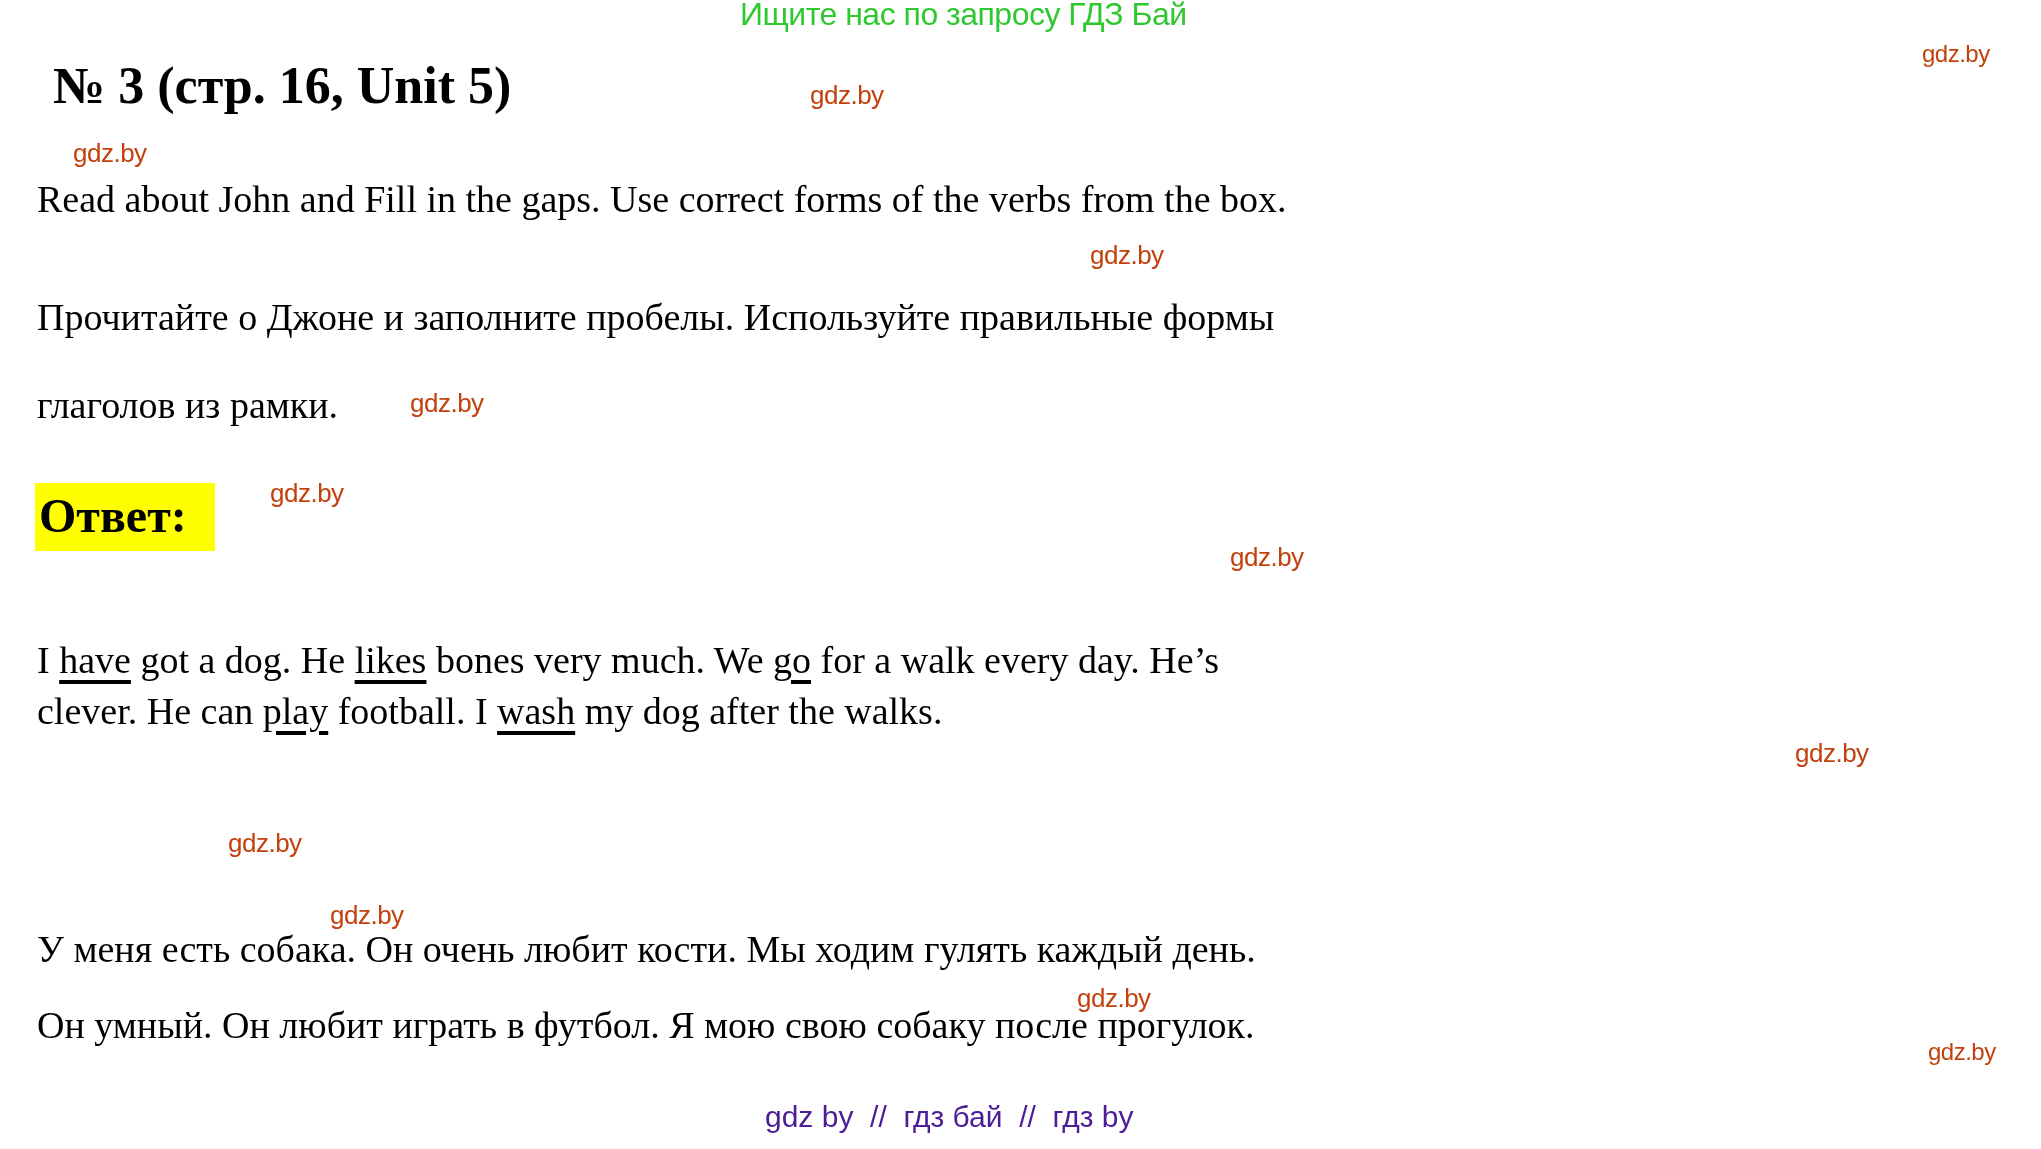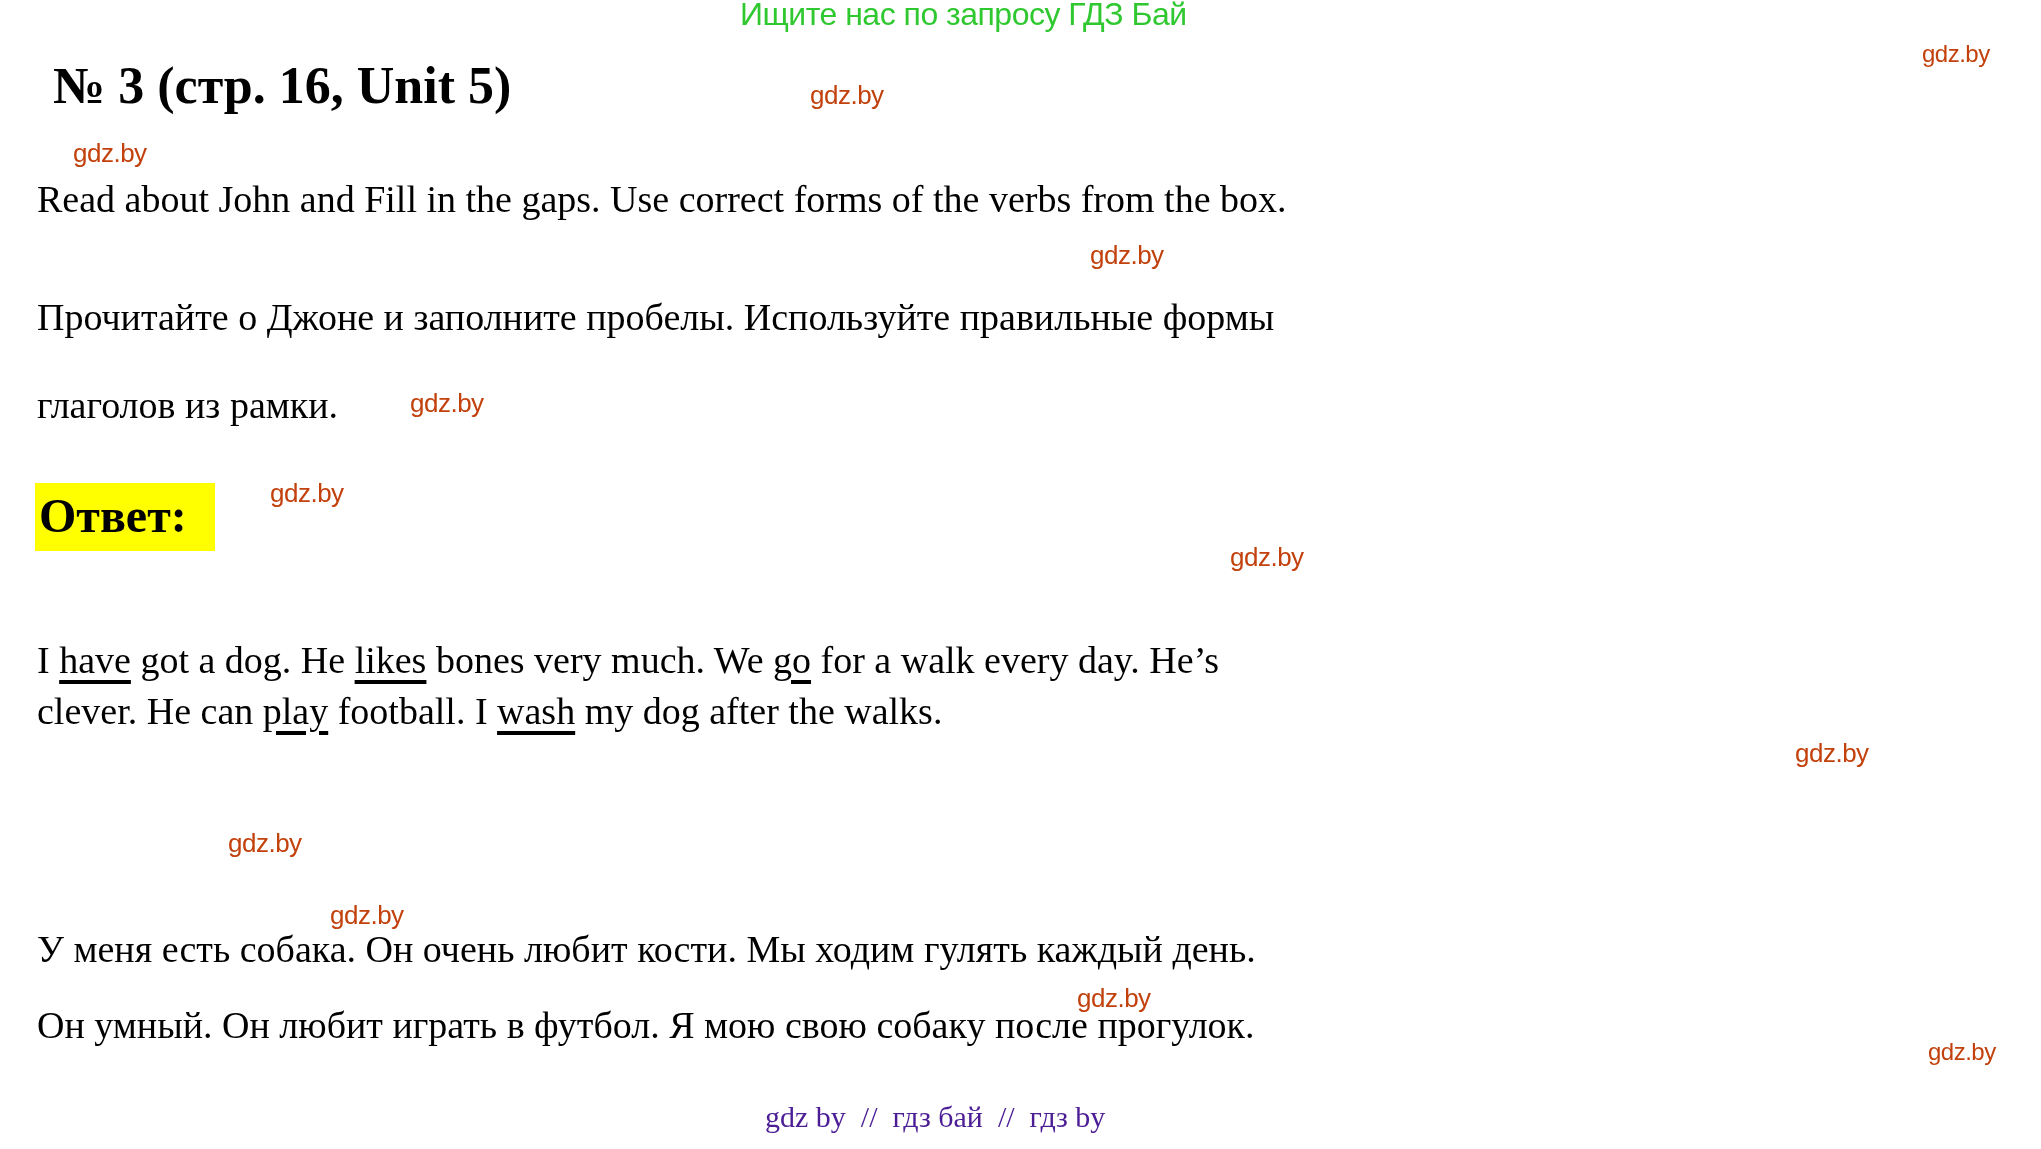--- a/index.html
+++ b/index.html
@@ -72,21 +72,21 @@
     padding: 5px 28px 8px 4px;
   }
   .translation-label {
     top: 810px;
     left: 37px;
   }
   .footer {
     position: absolute;
     left: 765px;
     top: 1100px;
-    font-family: Liberation Serif, serif;
+    font-family: Liberation Sans, sans-serif;
     font-size: 30px;
     color: var(--footer-purple, #4c1d95);
     white-space: pre;
   }
 </style>
 </head>
 <body>
 
 <div class="page">
 

